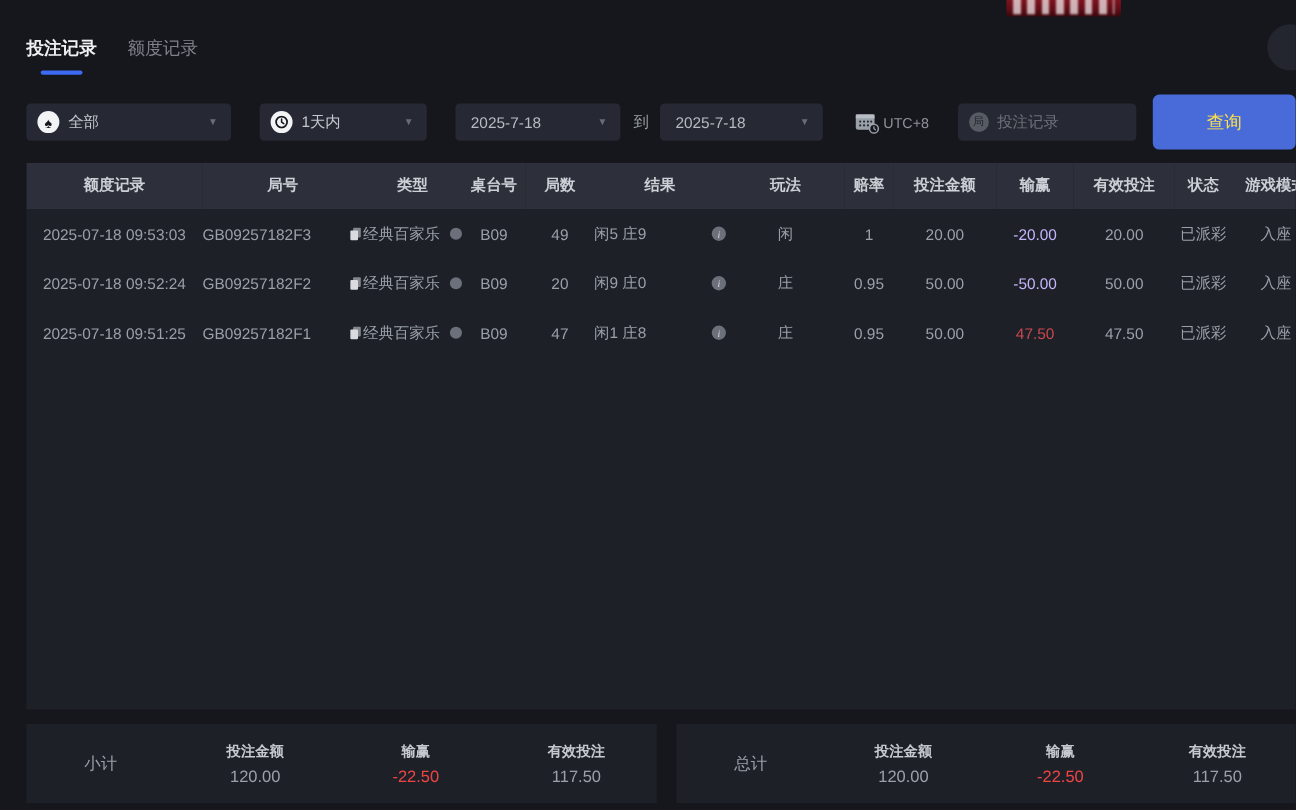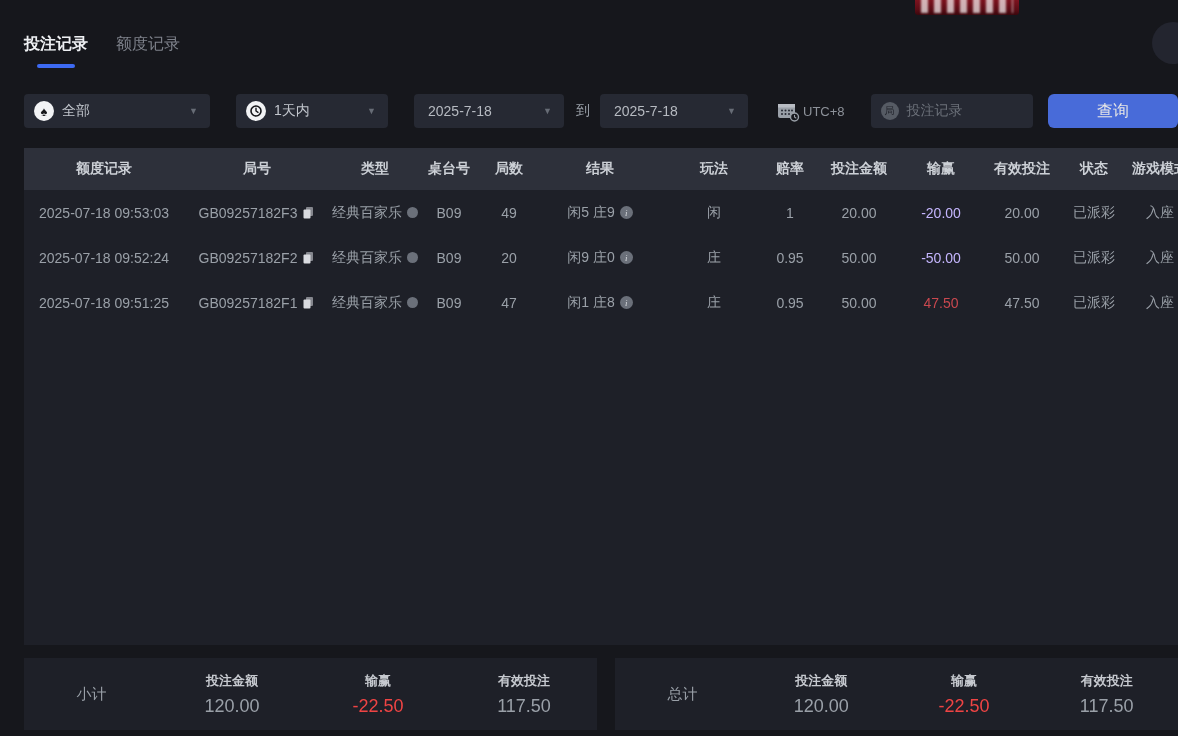--- a/index.html
+++ b/index.html
@@ -50,56 +50,56 @@
   .sel-date2{ width:148px; padding-left:14px; color:#b6bac1;}
   .utc-group{ display:flex; align-items:center; margin-left:28px; color:#8d929a; font-size:13px; }
   .utc-group svg{ margin-right:3px; }
   .round-input{ width:162px; margin-left:26px; }
   .input-badge{
     width:18px; height:18px; border-radius:50%; background:#565b64; color:#23252d;
     display:flex; align-items:center; justify-content:center; font-size:10px; margin-right:8px; flex:none;
   }
   .placeholder{ color:#6c717a; font-size:14px; }
   .query-btn{
-    margin-left:auto; width:130px; height:34px; border:none; border-radius:6px;
-    background:#486bd9; color:#e5e5e5; font-size:16px; cursor:pointer;
+    margin-left:auto; width:130px; height:50px; border:none; border-radius:6px;
+    background:#486bd9; color:#fde047; font-size:16px; cursor:pointer;
     font-family:Liberation Mono, monospace;
   }
   
   .table-wrap{
     position:absolute; left:24px; top:148px; width:1154px; height:497px;
     background:#1e2028; overflow:hidden;
   }
   table{ border-collapse:collapse; table-layout:fixed; width:1176px; }
   th{
     background:#2d303a; height:42px; font-size:14px; color:#ccd0d6; font-weight:bold;
     text-align:center; white-space:nowrap;
   }
   td{ height:45px; font-size:14px; color:#9aa0a8; text-align:center; white-space:nowrap; }
-  .cell-flex{ display:flex; align-items:center; justify-content:center; gap:5px; }
+  .cell-flex{ display:flex; align-items:center; justify-content:space-between; gap:5px; }
   .copy-icon svg{ display:block; }
   .type-dot{ width:11px; height:11px; border-radius:50%; background:#6b707a; display:inline-block; }
   .info-icon{
     width:13px; height:13px; border-radius:50%; background:#6b707a; color:#d9dbdf;
     display:inline-flex; align-items:center; justify-content:center; font-size:9px; font-style:italic;
     font-family:"Liberation Serif", serif;
   }
   td.neg{ color:#c4b5fd; }
   td.pos{ color:#c9484f; }
   
   .summary{ position:absolute; left:24px; top:658px; width:1154px; display:flex; }
   .panel{
     height:72px; background:#1e2028; display:flex; align-items:center;
   }
   .panel.left{ width:573px; }
   .panel.right{ width:563px; margin-left:18px; }
   .panel-label{ flex:0 0 135px; text-align:center; font-size:15px; color:#9aa0a8; }
   .sum-col{ flex:1; text-align:center; }
   .sum-col .lab{ font-size:13px; color:#c6c9cf; font-weight:bold; margin-bottom:6px; }
-  .sum-col .val{ font-size:18px; color:#9aa0a8; }
+  .sum-col .val{ font-size:15px; color:#9aa0a8; }
   .sum-col .val.neg{ color:#ef4444; }
 </style>
 </head>
 <body>
 
 <div class="brand-logo"></div>
 
 <div class="fab-circle"></div>
 
 <div class="tabs">

